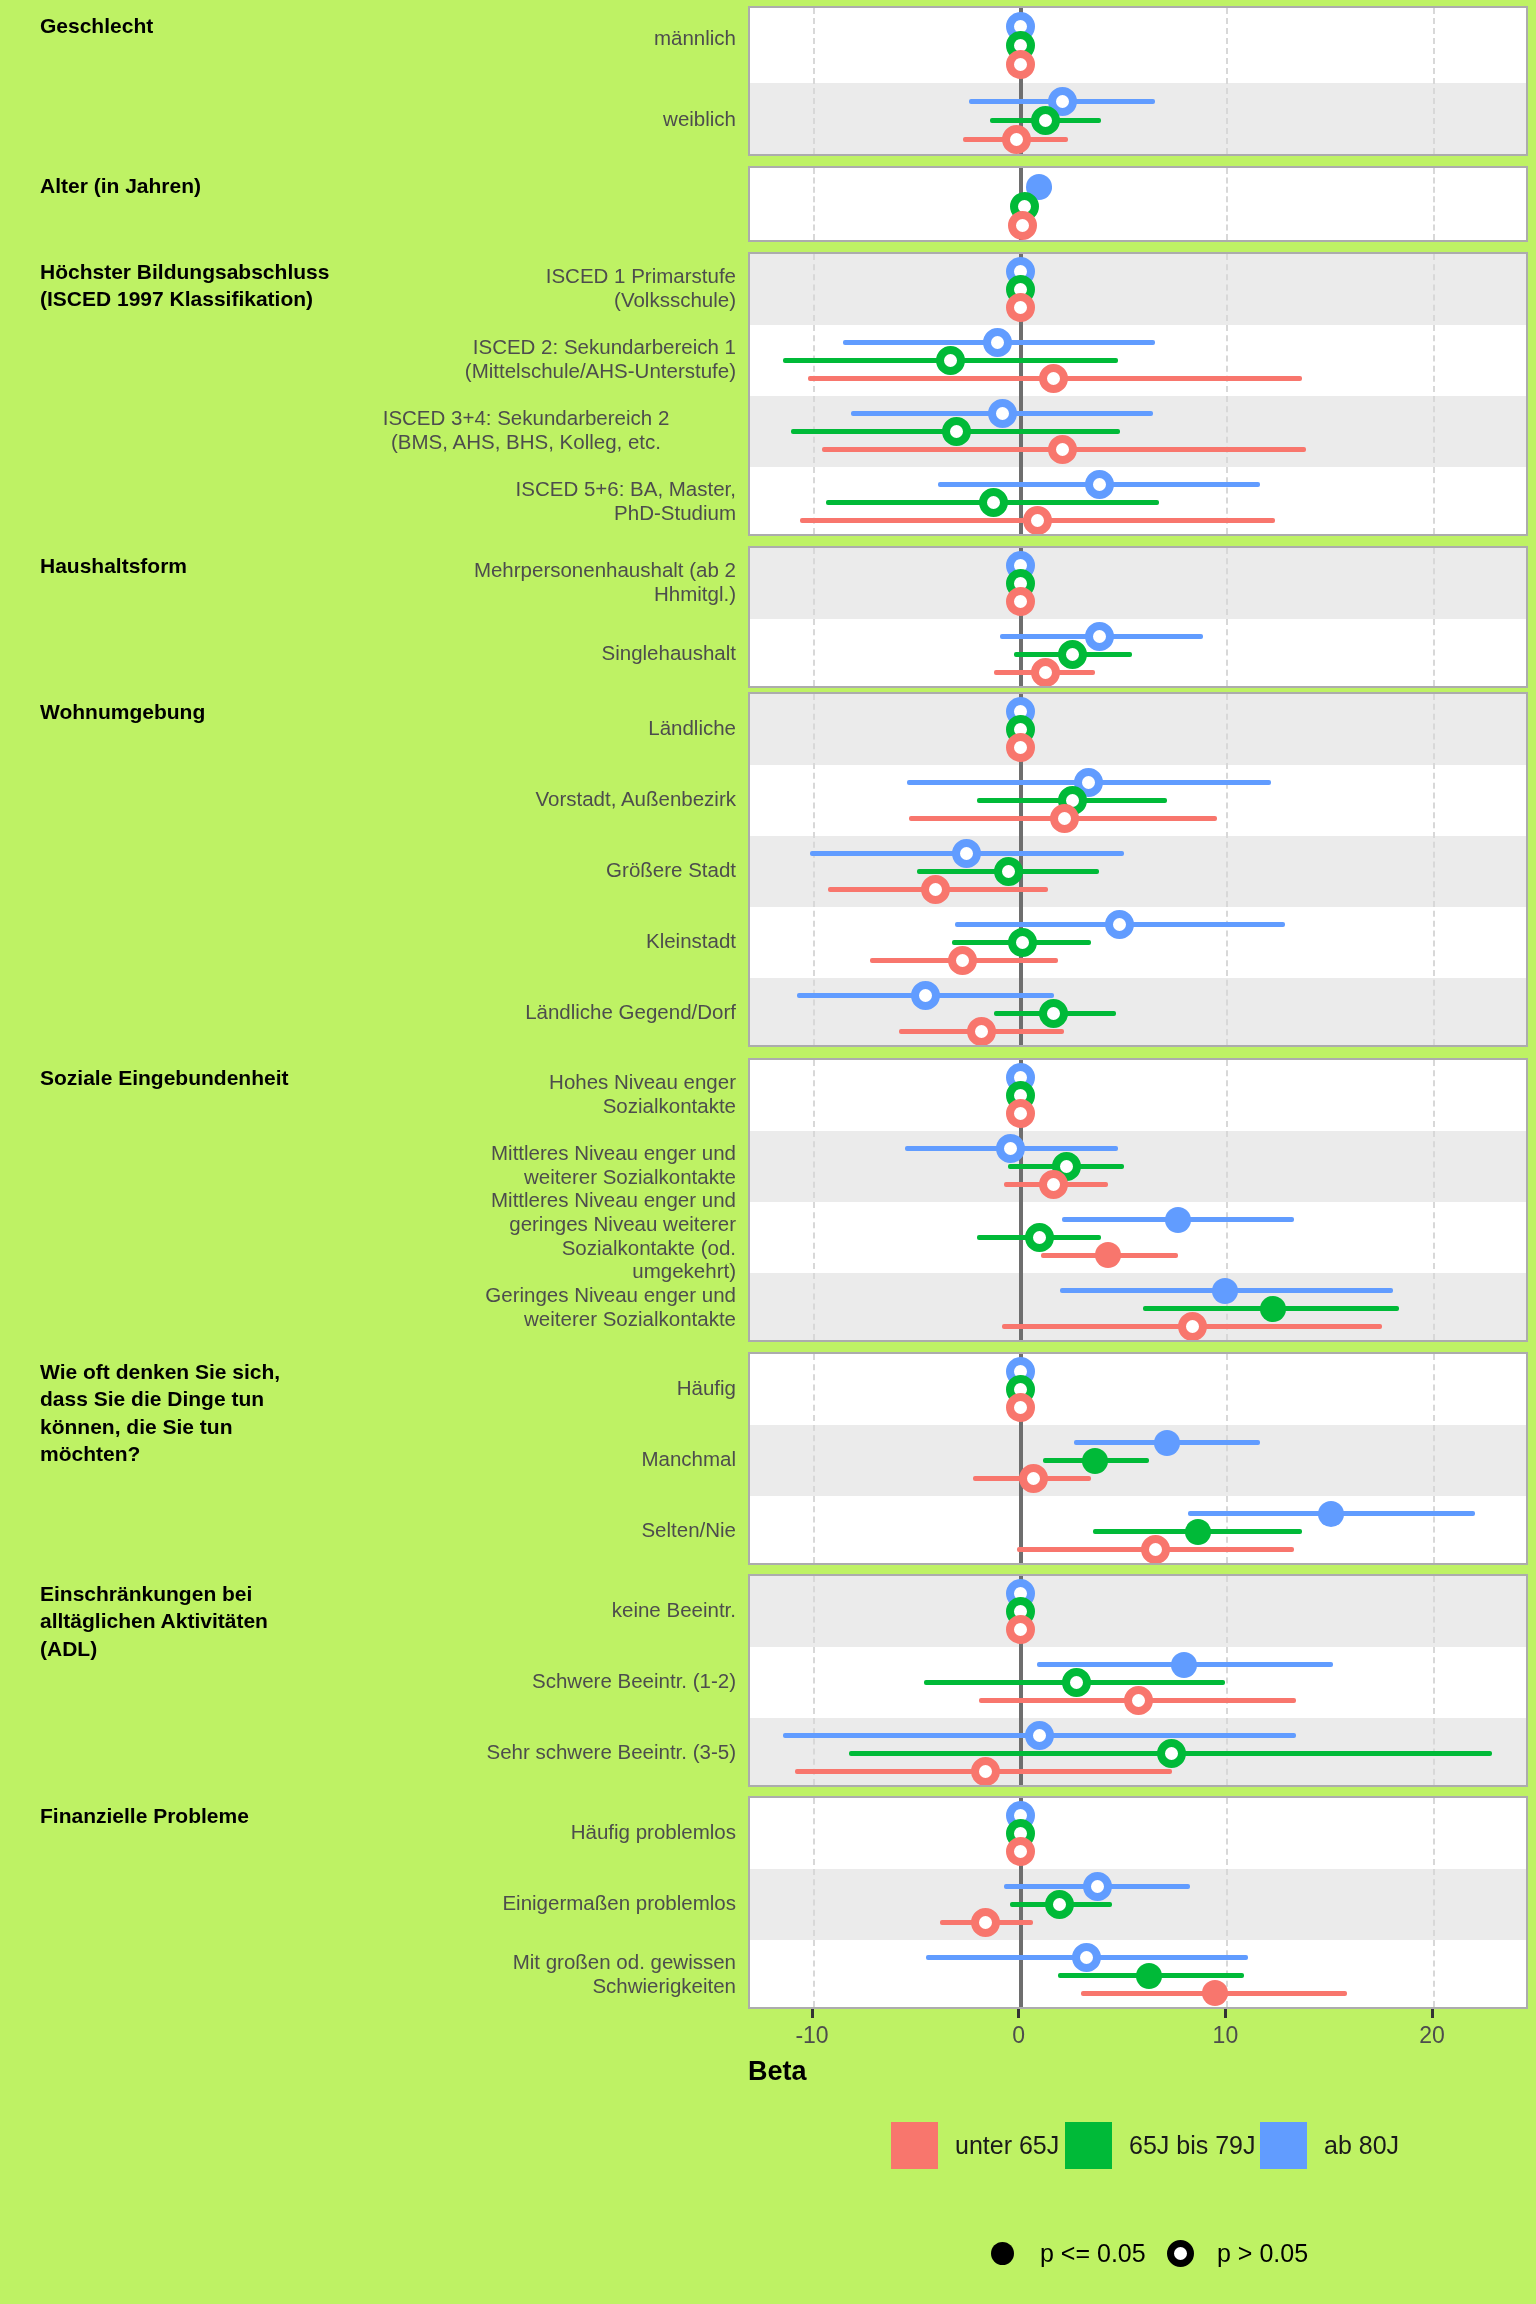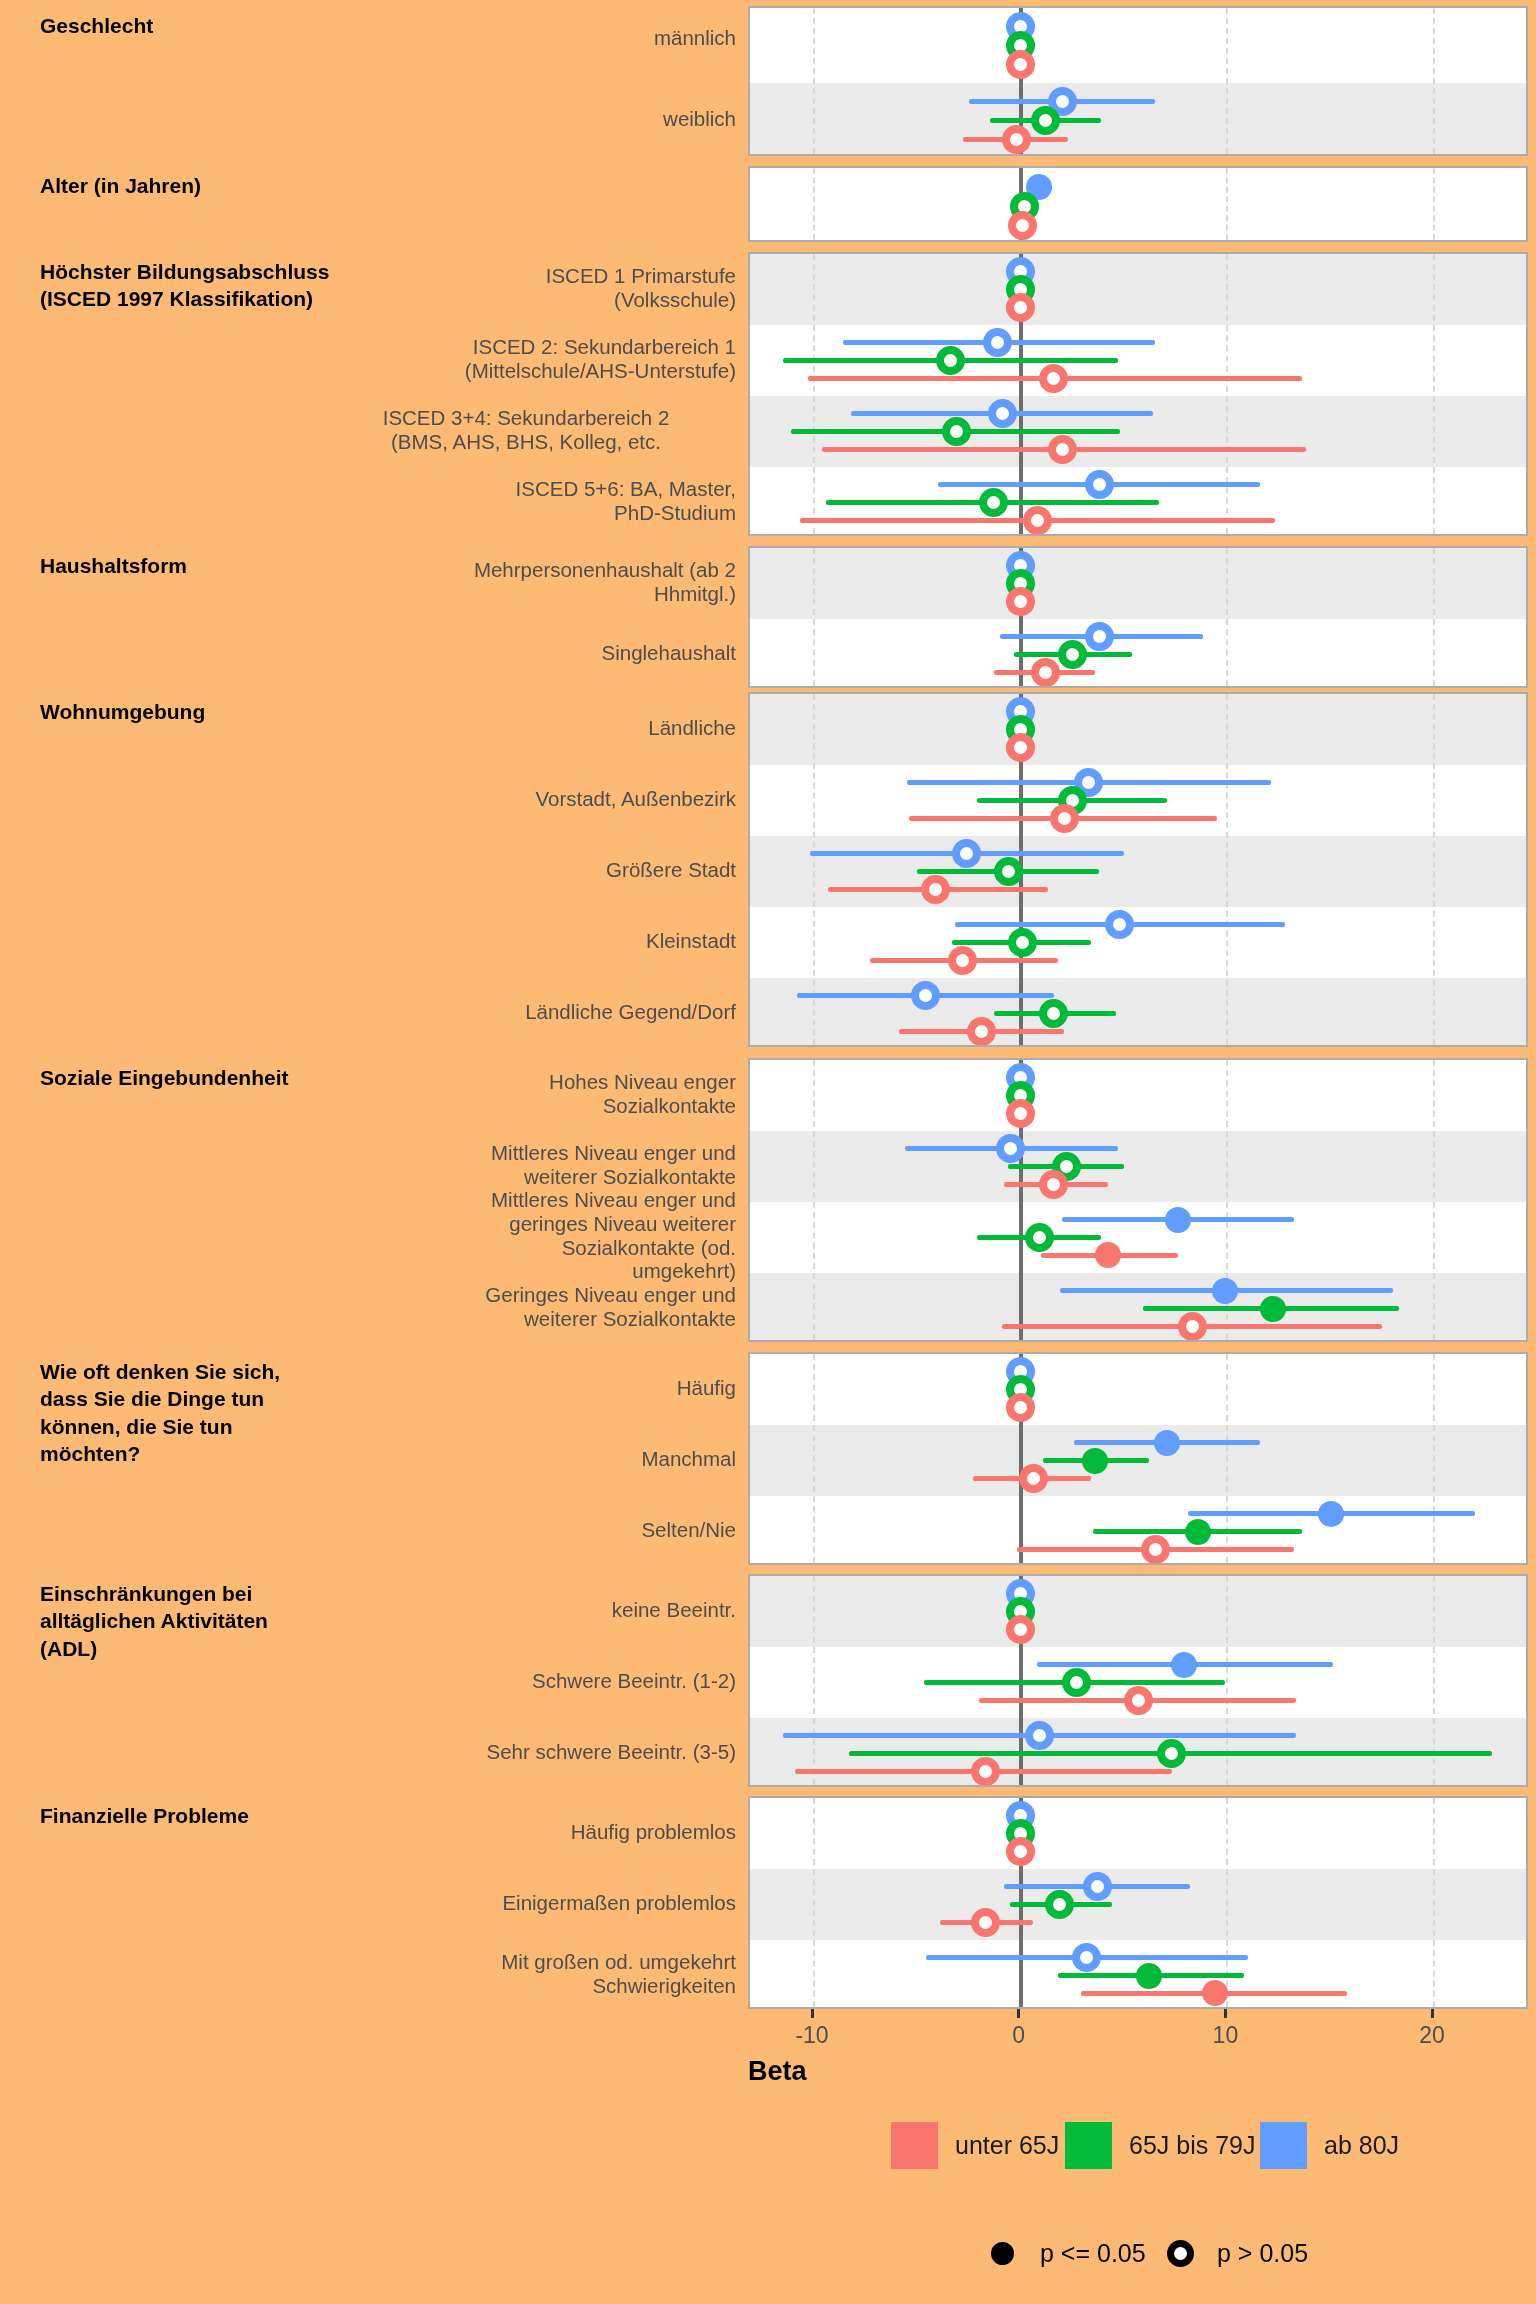--- a/index.html
+++ b/index.html
@@ -1,17 +1,17 @@
 <!DOCTYPE html>
 <html><head>
 <meta charset="utf-8">
 <style>
   html,body{margin:0;padding:0;background:#fff;}
   body{width:1536px;height:2304px;position:relative;font-family:"Liberation Sans","DejaVu Sans",sans-serif;overflow:hidden;}
-  #fig{position:absolute;left:0;top:0;width:1536px;height:2304px;background:#fdba74;}
+  #fig{position:absolute;left:0;top:0;width:1536px;height:2304px;background:#bef264;}
   .panel{position:absolute;background:#fff;border:2px solid #ACACAC;box-sizing:border-box;overflow:hidden;}
   .band{position:absolute;left:0;width:100%;background:#EBEBEB;}
   .gl{position:absolute;top:0;bottom:0;width:0;border-left:2px dashed #D8D8D8;}
   .zl{position:absolute;top:0;bottom:0;width:4px;background:#6E6E6E;}
   .ci{position:absolute;height:5px;border-radius:2px;}
   .mk{position:absolute;border-radius:50%;box-sizing:border-box;}
   .mk.open{width:29px;height:29px;border:8px solid;background:#fff;}
   .mk.filled{width:26px;height:26px;}
   .rowlab{position:absolute;right:800px;width:420px;display:flex;flex-direction:column;justify-content:center;align-items:flex-end;text-align:right;color:#4D4D4D;font-size:20.5px;line-height:1.16;}
   .gtitle{position:absolute;left:40px;width:350px;font-weight:bold;color:#000;font-size:21px;line-height:1.3;}
@@ -142,21 +142,21 @@
       <div class="gtitle" style="top: 1802px;">
         <div>Finanzielle Probleme</div>
       </div>
       <div class="rowlab" style="top: 1796px; height: 71px;">
         <div>Häufig problemlos</div>
       </div>
       <div class="rowlab" style="top: 1867px; height: 71px;">
         <div>Einigermaßen problemlos</div>
       </div>
       <div class="rowlab" style="top: 1938px; height: 71px;">
-        <div>Mit großen od. umgekehrt</div>
+        <div>Mit großen od. gewissen</div>
         <div>Schwierigkeiten</div>
       </div>
     </div>
   <div id="panels">
       <div class="panel" style="left: 748px; top: 6px; width: 780px; height: 150px;">
         <div class="band" style="top: 75px; height: 75px; background: rgb(235, 235, 235);"></div>
         <div class="gl" style="left: 63px; border-left-color: rgb(216, 216, 216);"></div>
         <div class="gl" style="left: 476.4px; border-left-color: rgb(216, 216, 216);"></div>
         <div class="gl" style="left: 683.1px; border-left-color: rgb(216, 216, 216);"></div>
         <div class="zl" style="left: 268.7px; background: rgb(110, 110, 110);"></div>

